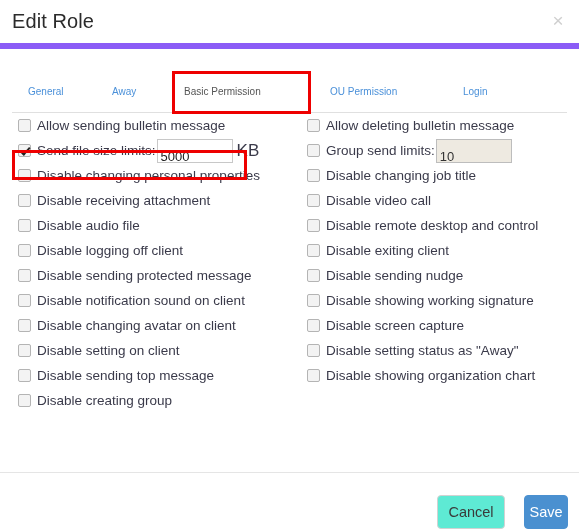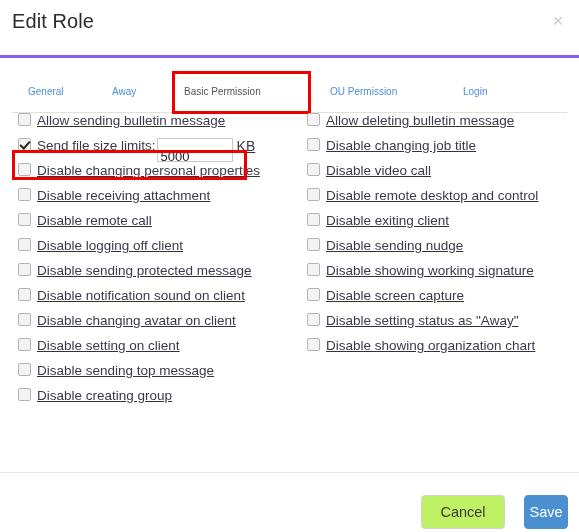--- a/index.html
+++ b/index.html
@@ -15,22 +15,22 @@
     color: #333333;
     overflow: hidden;
     position: relative;
   }
 
   
   .modal-header {
     position: absolute;
     left: 0; top: 0;
     width: 579px;
-    height: 58px;
-    border-bottom: 3px solid #8b5cf6;
+    height: 49px;
+    border-bottom: 6px solid #8b5cf6;
   }
   .modal-title {
     position: absolute;
     left: 12px;
     top: 10px;
     font-size: 20px;
     font-weight: 400;
     color: #2b2b2b;
     letter-spacing: 0.1px;
   }
@@ -116,21 +116,21 @@
     position: absolute;
     top: 0;
   }
   .col-left  { left: 18px;  width: 280px; }
   .col-right { left: 307px; width: 265px; }
 
   .perm-row {
     position: relative;
     height: 25px;
     display: flex;
-    text-decoration: underline;
+    align-items: center;
   }
   .cbx {
     width: 13px;
     height: 13px;
     min-width: 13px;
     border: 1px solid #b4b4b4;
     border-radius: 2px;
     background: #f3f3f3;
     position: relative;
     cursor: pointer;
@@ -165,21 +165,21 @@
     color: #222222;
     padding: 12px 2px 0 3px;
     outline: none;
   }
   .num-input.disabled {
     background: #eeeae1;
     border-color: #bdbdbd;
     color: #333333;
   }
   .unit {
-    font-size: 14px;
+    font-size: 17px;
     color: #3a3a4a;
     margin-left: 4px;
   }
 
   
   .modal-footer {
     position: absolute;
     left: 0;
     top: 472px;
     width: 579px;
@@ -191,22 +191,22 @@
     top: 22px;
     height: 34px;
     border-radius: 4px;
     font-size: 14.5px;
     font-family: "Liberation Sans", sans-serif;
     cursor: pointer;
     padding: 0;
   }
   .btn-cancel {
     right: 74px;
-    width: 84px;
-    background: #bef264;
+    width: 68px;
+    background: #5eead4;
     border: 1px solid #d2d2d2;
     color: #3a3a3a;
   }
   .btn-save {
     right: 11px;
     width: 44px;
     background: #4a90d0;
     border: 1px solid #4a90d0;
     color: #ffffff;
   }
@@ -244,21 +244,21 @@
       <div class="perm-row">
         <span class="cbx"></span>
         <span class="perm-label">Disable changing personal properties</span>
       </div>
       <div class="perm-row">
         <span class="cbx"></span>
         <span class="perm-label">Disable receiving attachment</span>
       </div>
       <div class="perm-row">
         <span class="cbx"></span>
-        <span class="perm-label">Disable remote call</span>
+        <span class="perm-label">Disable audio file</span>
       </div>
       <div class="perm-row">
         <span class="cbx"></span>
         <span class="perm-label">Disable logging off client</span>
       </div>
       <div class="perm-row">
         <span class="cbx"></span>
         <span class="perm-label">Disable sending protected message</span>
       </div>
       <div class="perm-row">
@@ -279,20 +279,25 @@
       </div>
       <div class="perm-row">
         <span class="cbx"></span>
         <span class="perm-label">Disable creating group</span>
       </div>
     </div>
   <div class="col col-right">
       <div class="perm-row">
         <span class="cbx"></span>
         <span class="perm-label">Allow deleting bulletin message</span>
+      </div>
+      <div class="perm-row">
+        <span class="cbx"></span>
+        <span class="perm-label">Group send limits:</span>
+        <input type="text" class="num-input disabled" disabled="" value="10" style="">
       </div>
       <div class="perm-row">
         <span class="cbx"></span>
         <span class="perm-label">Disable changing job title</span>
       </div>
       <div class="perm-row">
         <span class="cbx"></span>
         <span class="perm-label">Disable video call</span>
       </div>
       <div class="perm-row">

